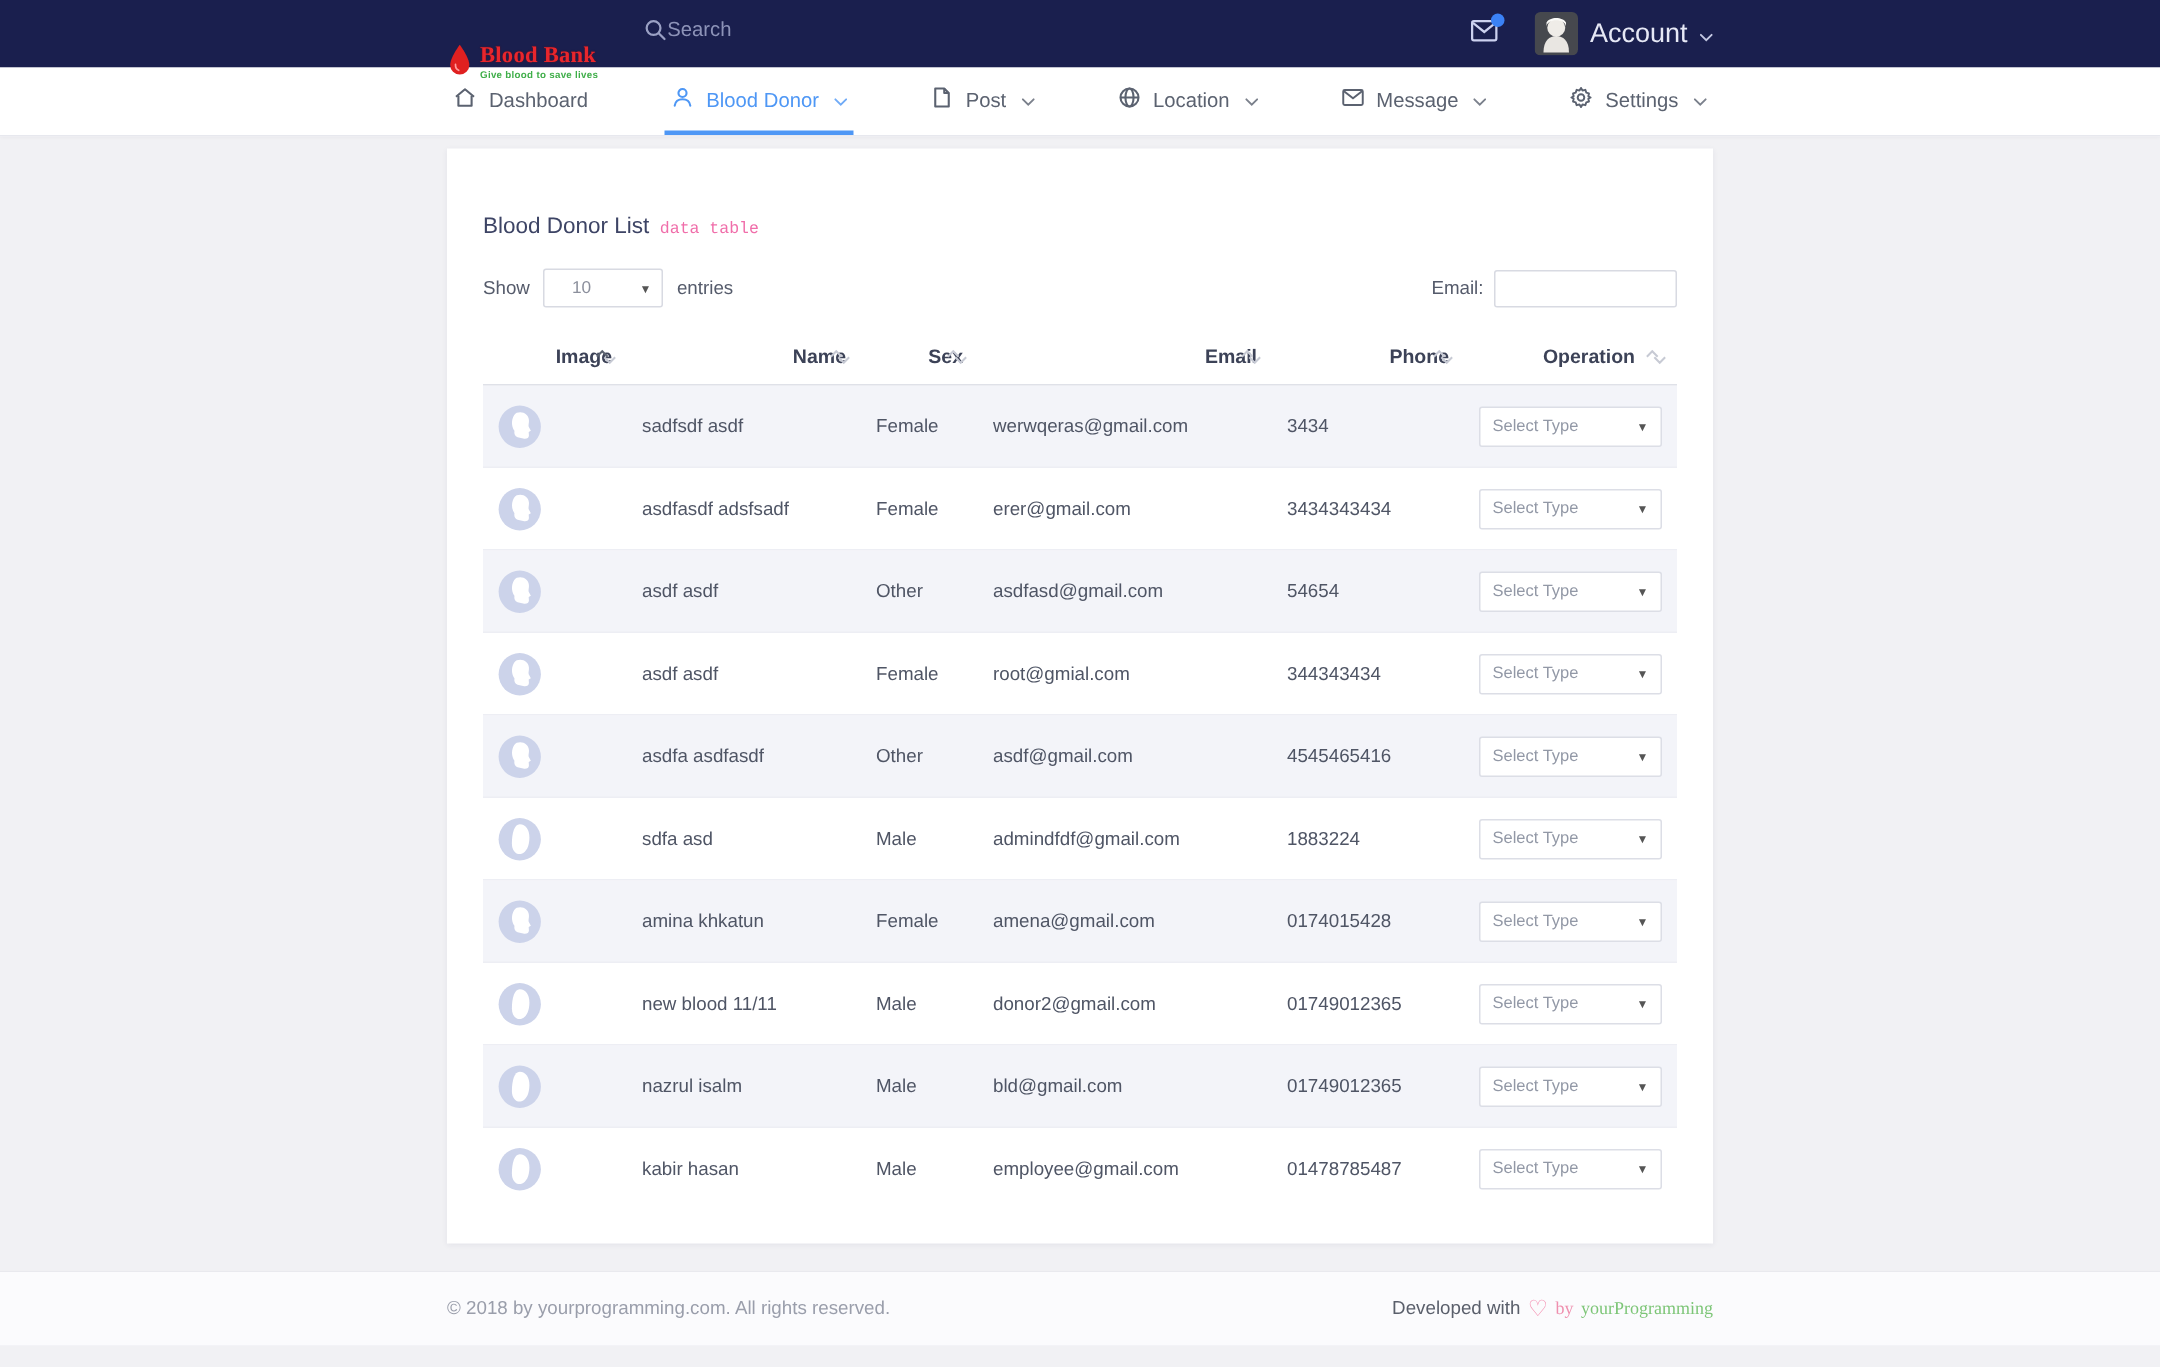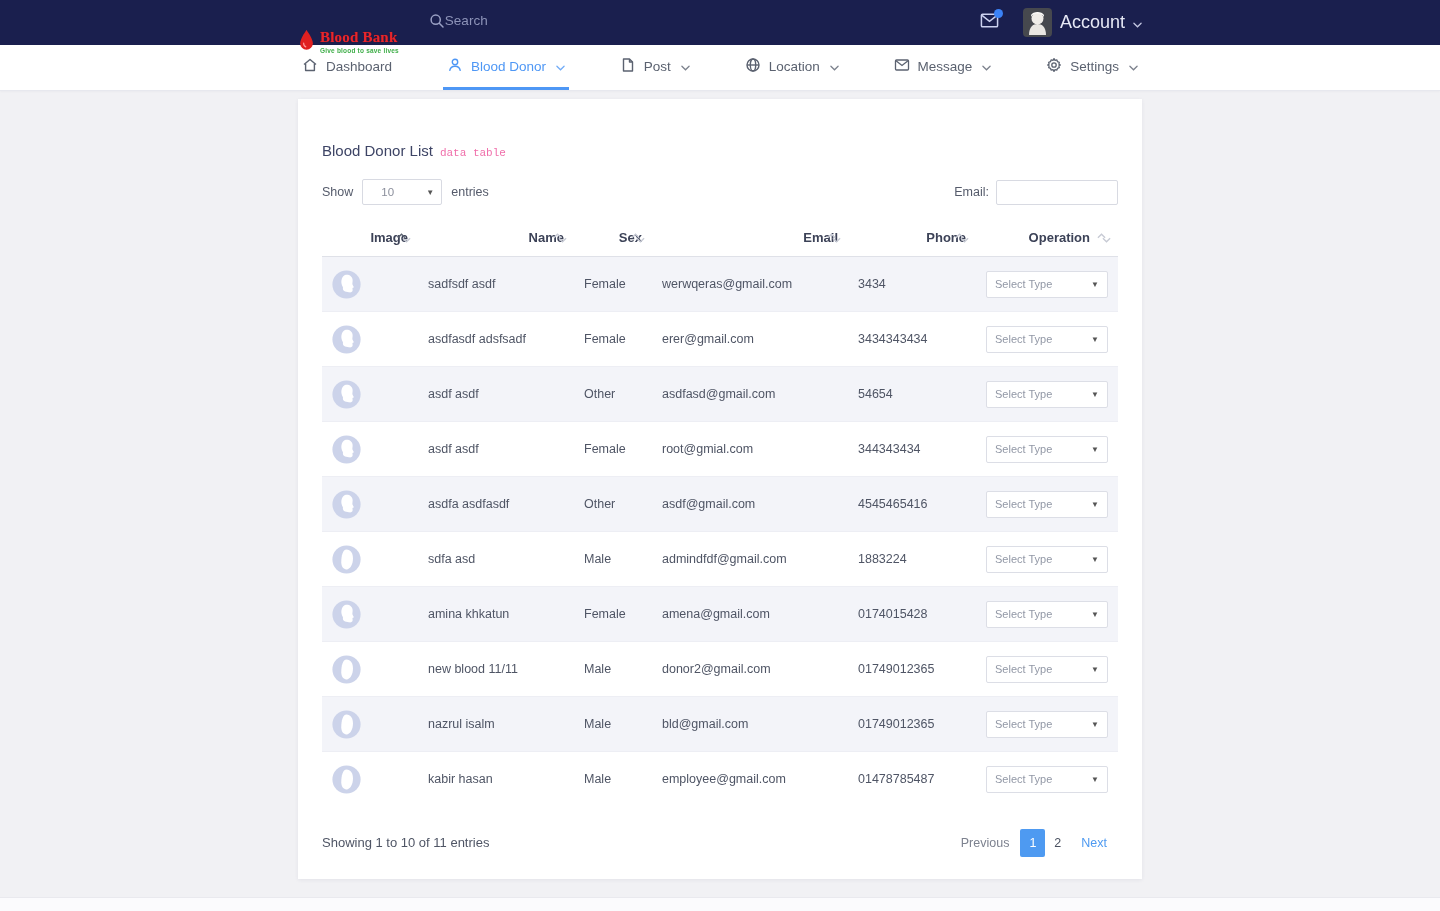--- a/index.html
+++ b/index.html
@@ -552,29 +552,20 @@
           <td>
               <div class="op-select">
                 <span>Select Type</span>
                 <span class="sel-caret">▼</span>
               </div>
             </td>
         </tr>
       </tbody>
     </table>
 
-    <div class="table-footer">
-      <span class="info">Showing 1 to 10 of 11 entries</span>
-      <div class="pagination">
-        <a class="page-btn prev">Previous</a>
-        <a class="page-btn num active">1</a>
-        <a class="page-btn num">2</a>
-        <a class="page-btn next">Next</a>
-      </div>
-    </div>
 
   </div>
 </main>
 
 <footer class="footer">
   <div class="container footer-inner">
     <span>© 2018 by yourprogramming.com. All rights reserved.</span>
     <div class="developed">
       <span>Developed with</span>
       <span class="heart">♡</span>

